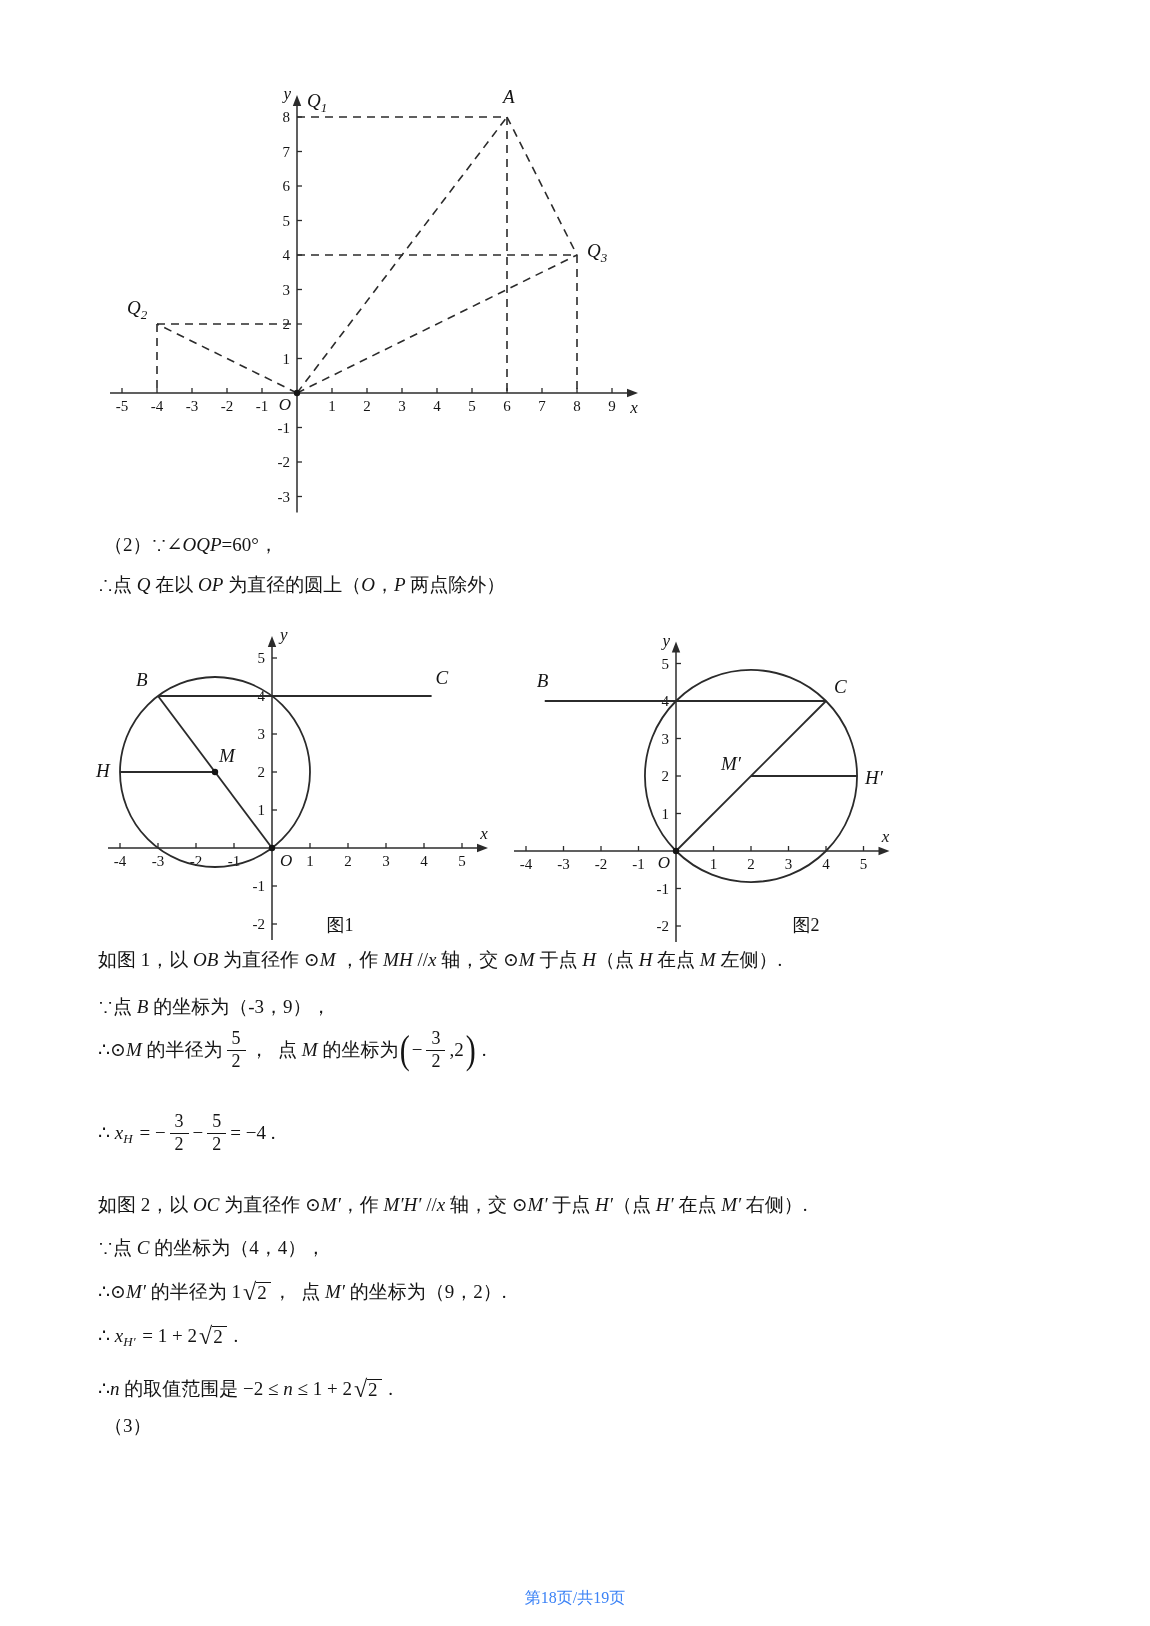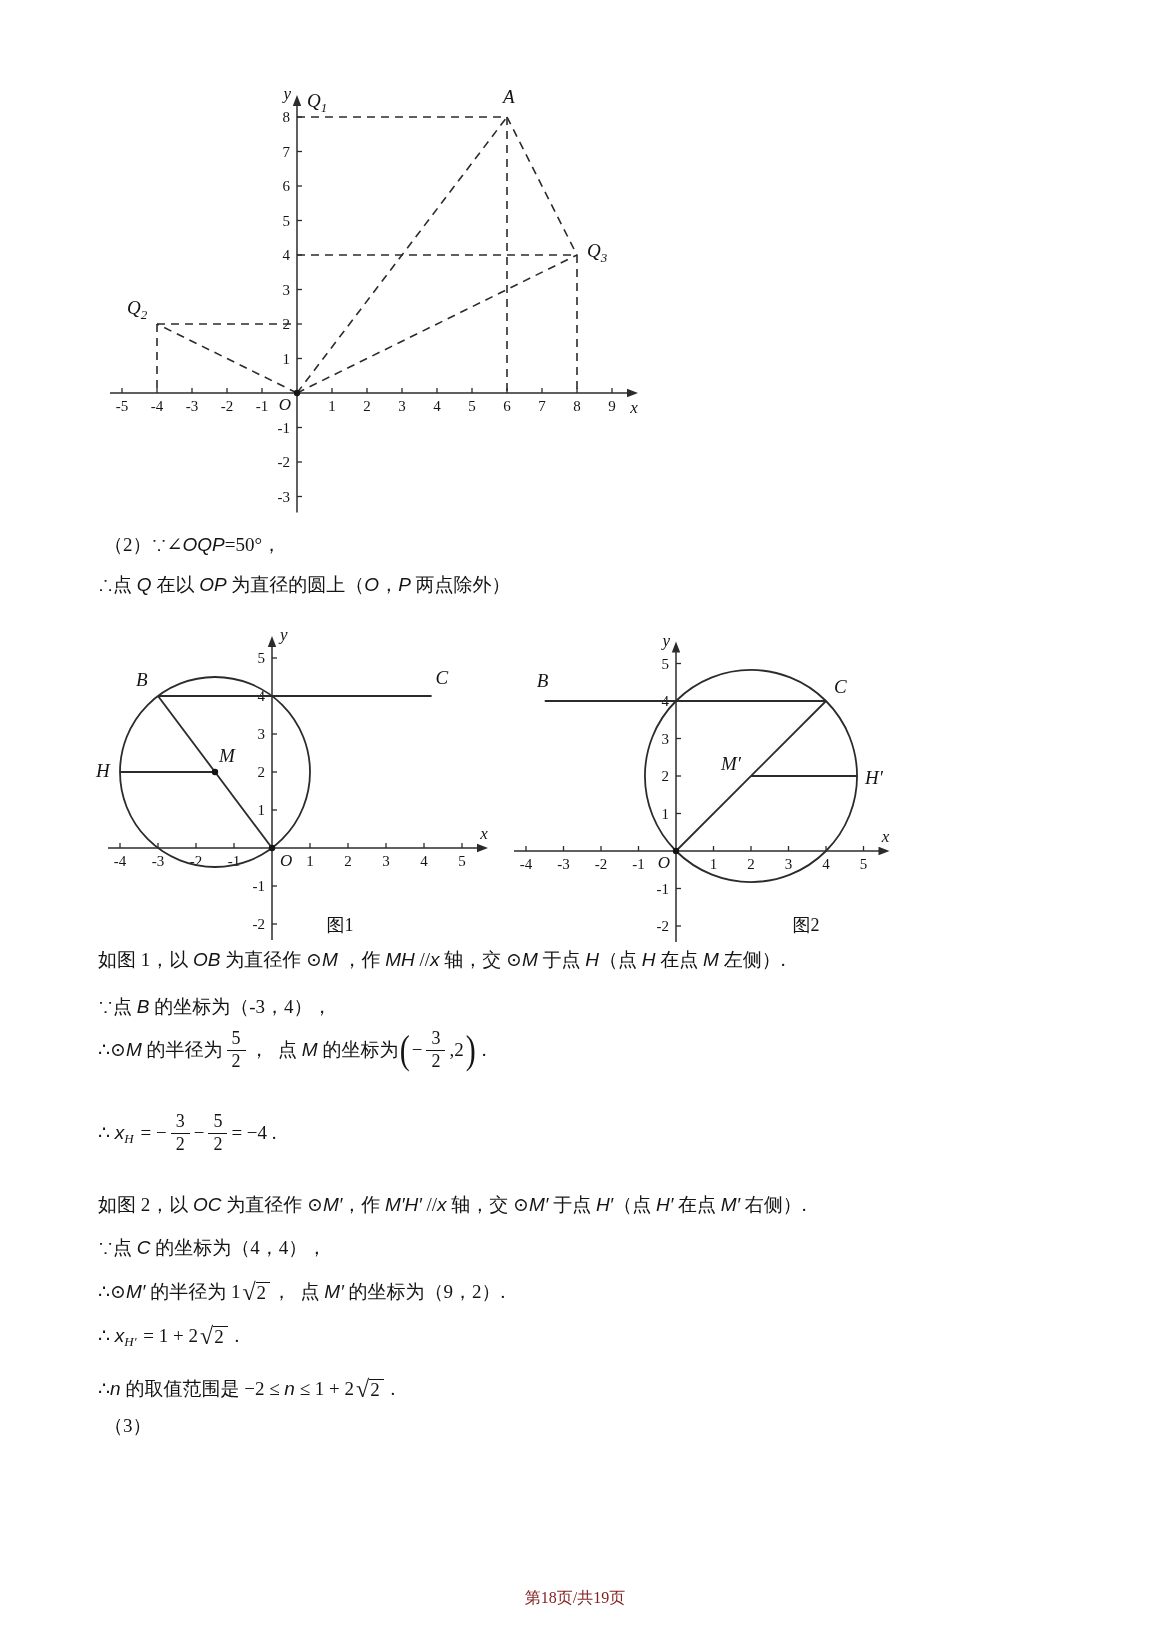--- a/index.html
+++ b/index.html
@@ -2,32 +2,32 @@
 <html><head>
 <meta charset="utf-8">
 <style>
   html,body{margin:0;padding:0;background:#888;}
   #page{position:relative;width:1150px;height:1626px;background:#ffffff;margin:0 auto;
         font-family:"Liberation Serif","DejaVu Serif",serif;color:#111;overflow:hidden;}
   svg{position:absolute;overflow:visible;}
   .line{position:absolute;left:98px;display:flex;align-items:center;white-space:pre;
         font-size:19px;line-height:26px;color:#141414;}
   .tx{font-style:normal;}
-  .it{font-style:italic;font-family:Liberation Sans, sans-serif;}
+  .it{font-style:italic;font-family:Liberation Serif, serif;}
   .frac{display:inline-flex;flex-direction:column;align-items:center;line-height:1.1;
         font-size:18px;margin:0 4px;font-style:normal;}
   .frac .num{padding:0 5px 1px 5px;border-bottom:1.4px solid #141414;}
   .frac .den{padding-top:1px;}
   .sqrt{display:inline-flex;align-items:flex-start;margin:0 2px;}
   .sqrt .sign{font-size:24px;line-height:20px;font-style:normal;}
   .sqrt .rad{border-top:1.7px solid #141414;padding:1px 4px 0 1px;line-height:18px;font-style:normal;}
   .big{font-size:40px;line-height:0;font-weight:400;transform:scaleX(.75);font-style:normal;}
   .subscript{font-size:13px;font-style:italic;transform:translateY(6px);margin-right:2px;}
   #footer{position:absolute;top:1588px;left:0;width:100%;text-align:center;
-          font-size:16px;color:#7f1d1d;}
+          font-size:16px;color:#3b82f6;}
 </style>
 </head>
 <body>
 
 <div id="page">
 
   <svg id="fig0" style="left:85px;top:85px" width="580" height="450" viewBox="0 0 580 450">
       <line x1="25" y1="308" x2="546" y2="308" stroke="#2b2b2b" stroke-width="1.5"></line>
       <polygon points="553,308 542,303.8 542,312.2" fill="#2b2b2b"></polygon>
       <line x1="212" y1="427.5" x2="212" y2="18" stroke="#2b2b2b" stroke-width="1.5"></line>
@@ -95,21 +95,21 @@
       <line x1="212" y1="308" x2="492" y2="170" stroke="#2b2b2b" stroke-width="1.6" stroke-dasharray="8 6"></line>
       <line x1="212" y1="308" x2="72" y2="239" stroke="#2b2b2b" stroke-width="1.6" stroke-dasharray="8 6"></line>
       <line x1="422" y1="32" x2="492" y2="170" stroke="#2b2b2b" stroke-width="1.6" stroke-dasharray="8 6"></line>
       <text x="222" y="22" text-anchor="start" font-size="19" font-style="italic" font-family="&quot;Liberation Serif&quot;,&quot;DejaVu Serif&quot;,serif" fill="#141414">Q<tspan dy="5" font-size="13">1</tspan></text>
       <text x="418" y="18" text-anchor="start" font-size="19" font-style="italic" font-family="&quot;Liberation Serif&quot;,&quot;DejaVu Serif&quot;,serif" fill="#141414">A</text>
       <text x="42" y="229" text-anchor="start" font-size="19" font-style="italic" font-family="&quot;Liberation Serif&quot;,&quot;DejaVu Serif&quot;,serif" fill="#141414">Q<tspan dy="5" font-size="13">2</tspan></text>
       <text x="502" y="172" text-anchor="start" font-size="19" font-style="italic" font-family="&quot;Liberation Serif&quot;,&quot;DejaVu Serif&quot;,serif" fill="#141414">Q<tspan dy="5" font-size="13">3</tspan></text>
       <circle cx="212" cy="308" r="3.2" fill="#141414"></circle>
     </svg>
 
-  <div class="line" style="top:532px;left:104px"><span class="tx">（2）∵∠</span><span class="it">OQP</span><span class="tx">=50°，</span></div>
+  <div class="line" style="top:532px;left:104px"><span class="tx">（2）∵∠</span><span class="it">OQP</span><span class="tx">=60°，</span></div>
   <div class="line" style="top:572px"><span class="tx">∴点 </span><span class="it">Q</span><span class="tx"> 在以 </span><span class="it">OP</span><span class="tx"> 为直径的圆上（</span><span class="it">O</span><span class="tx">，</span><span class="it">P</span><span class="tx"> 两点除外）</span></div>
 
   <svg id="fig1" style="left:85px;top:598px" width="430" height="350" viewBox="0 0 430 350">
       <line x1="23" y1="250" x2="396" y2="250" stroke="#2b2b2b" stroke-width="1.5"></line>
       <polygon points="403,250 392,245.8 392,254.2" fill="#2b2b2b"></polygon>
       <line x1="187" y1="342" x2="187" y2="46" stroke="#2b2b2b" stroke-width="1.5"></line>
       <polygon points="187,38 182.8,49 191.2,49" fill="#2b2b2b"></polygon>
       <text x="399" y="241" text-anchor="middle" font-size="17" font-style="italic" font-family="&quot;Liberation Serif&quot;,&quot;DejaVu Serif&quot;,serif" fill="#141414">x</text>
       <text x="195" y="42" text-anchor="start" font-size="17" font-style="italic" font-family="&quot;Liberation Serif&quot;,&quot;DejaVu Serif&quot;,serif" fill="#141414">y</text>
       <text x="195" y="268" text-anchor="start" font-size="17" font-style="italic" font-family="&quot;Liberation Serif&quot;,&quot;DejaVu Serif&quot;,serif" fill="#141414">O</text>
@@ -203,21 +203,21 @@
       <line x1="253" y1="178" x2="359.05" y2="178" stroke="#2b2b2b" stroke-width="1.8"></line>
       <text x="38.75" y="89" text-anchor="start" font-size="19" font-style="italic" font-family="&quot;Liberation Serif&quot;,&quot;DejaVu Serif&quot;,serif" fill="#141414">B</text>
       <text x="336" y="95" text-anchor="start" font-size="19" font-style="italic" font-family="&quot;Liberation Serif&quot;,&quot;DejaVu Serif&quot;,serif" fill="#141414">C</text>
       <text x="223" y="172" text-anchor="start" font-size="19" font-style="italic" font-family="&quot;Liberation Serif&quot;,&quot;DejaVu Serif&quot;,serif" fill="#141414">M′</text>
       <text x="367.05" y="186" text-anchor="start" font-size="19" font-style="italic" font-family="&quot;Liberation Serif&quot;,&quot;DejaVu Serif&quot;,serif" fill="#141414">H′</text>
       <circle cx="178" cy="253" r="3.2" fill="#141414"></circle>
       <text x="308" y="333" text-anchor="middle" font-size="18" font-style="normal" font-family="&quot;Liberation Serif&quot;,&quot;DejaVu Serif&quot;,serif" fill="#141414">图2</text>
     </svg>
 
   <div class="line" style="top:947px"><span class="tx">如图 1，以 </span><span class="it">OB</span><span class="tx"> 为直径作 ⊙</span><span class="it">M</span><span class="tx"> ，作 </span><span class="it">MH</span><span class="tx"> //</span><span class="it">x</span><span class="tx"> 轴，交 ⊙</span><span class="it">M</span><span class="tx"> 于点 </span><span class="it">H</span><span class="tx">（点 </span><span class="it">H</span><span class="tx"> 在点 </span><span class="it">M</span><span class="tx"> 左侧）.</span></div>
-  <div class="line" style="top:994px"><span class="tx">∵点 </span><span class="it">B</span><span class="tx"> 的坐标为（-3，4），</span></div>
+  <div class="line" style="top:994px"><span class="tx">∵点 </span><span class="it">B</span><span class="tx"> 的坐标为（-3，9），</span></div>
   <div class="line" style="top:1022px;min-height:56px"><span class="tx">∴⊙</span><span class="it">M</span><span class="tx"> 的半径为</span><span class="frac"><span class="num">5</span><span class="den">2</span></span><span class="tx">，  点 </span><span class="it">M</span><span class="tx"> 的坐标为</span><span class="big">(</span><span class="tx">−</span><span class="frac"><span class="num">3</span><span class="den">2</span></span><span class="tx">,2</span><span class="big">)</span><span class="tx"> .</span></div>
   <div class="line" style="top:1104px;min-height:58px"><span class="tx">∴ </span><span class="it">x</span><span class="subscript">H</span><span class="tx"> = −</span><span class="frac"><span class="num">3</span><span class="den">2</span></span><span class="tx">−</span><span class="frac"><span class="num">5</span><span class="den">2</span></span><span class="tx">= −4 .</span></div>
   <div class="line" style="top:1192px"><span class="tx">如图 2，以 </span><span class="it">OC</span><span class="tx"> 为直径作 ⊙</span><span class="it">M′</span><span class="tx">，作 </span><span class="it">M′H′</span><span class="tx"> //</span><span class="it">x</span><span class="tx"> 轴，交 ⊙</span><span class="it">M′</span><span class="tx"> 于点 </span><span class="it">H′</span><span class="tx">（点 </span><span class="it">H′</span><span class="tx"> 在点 </span><span class="it">M′</span><span class="tx"> 右侧）.</span></div>
   <div class="line" style="top:1235px"><span class="tx">∵点 </span><span class="it">C</span><span class="tx"> 的坐标为（4，4），</span></div>
   <div class="line" style="top:1276px;min-height:32px"><span class="tx">∴⊙</span><span class="it">M′</span><span class="tx"> 的半径为 1</span><span class="sqrt"><span class="sign">√</span><span class="rad">2</span></span><span class="tx">，  点 </span><span class="it">M′</span><span class="tx"> 的坐标为（9，2）.</span></div>
   <div class="line" style="top:1320px;min-height:32px"><span class="tx">∴ </span><span class="it">x</span><span class="subscript">H′</span><span class="tx"> = 1 + 2</span><span class="sqrt"><span class="sign">√</span><span class="rad">2</span></span><span class="tx"> .</span></div>
   <div class="line" style="top:1373px;min-height:32px"><span class="tx">∴</span><span class="it">n</span><span class="tx"> 的取值范围是 −2 ≤ </span><span class="it">n</span><span class="tx"> ≤ 1 + 2</span><span class="sqrt"><span class="sign">√</span><span class="rad">2</span></span><span class="tx"> .</span></div>
   <div class="line" style="top:1413px;left:104px"><span class="tx">（3）</span></div>
 
   <div id="footer">第18页/共19页</div>

